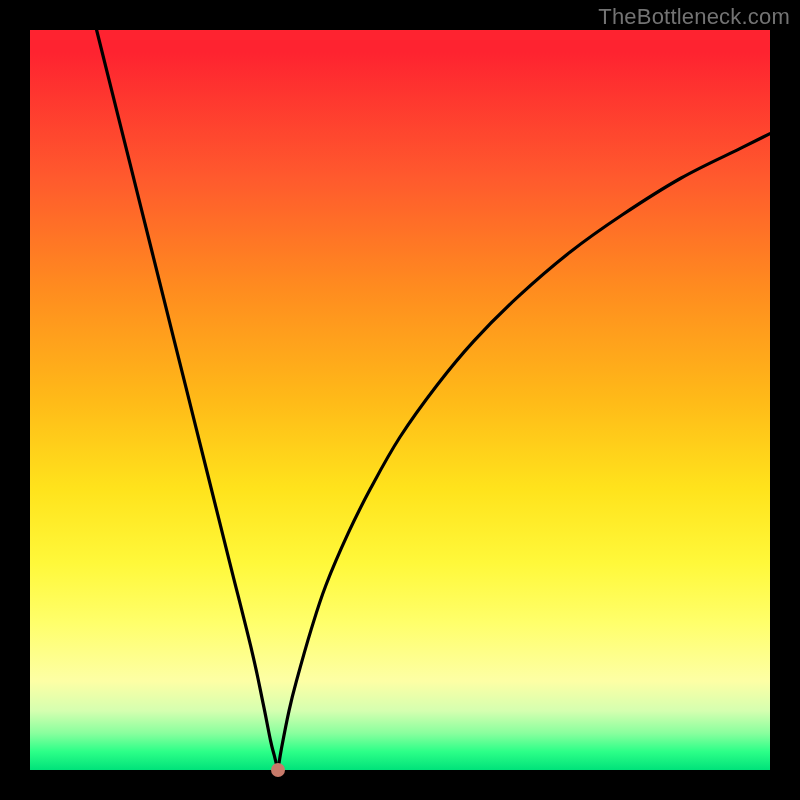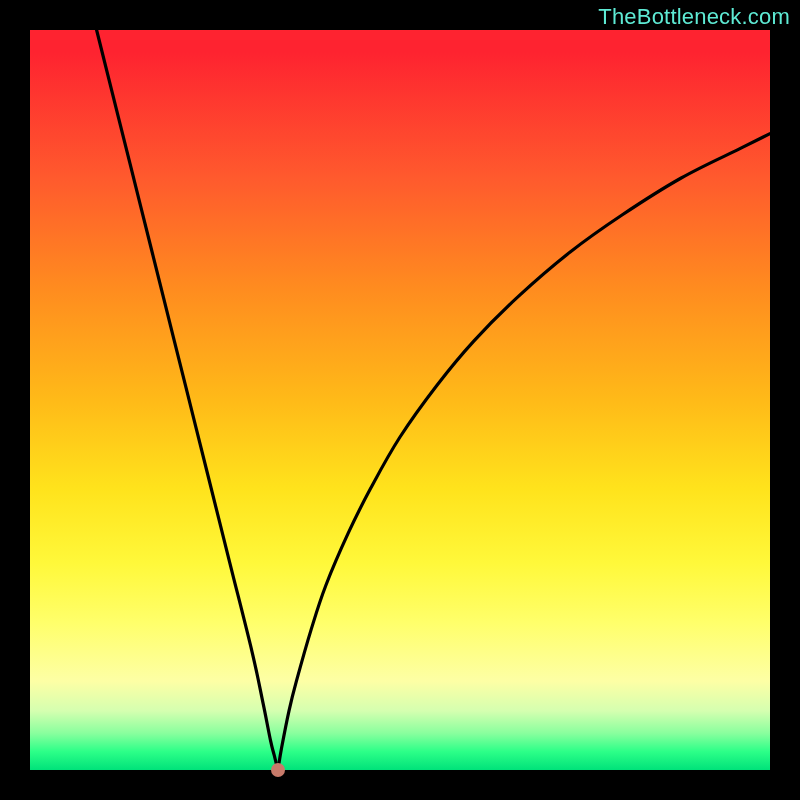--- a/index.html
+++ b/index.html
@@ -30,21 +30,21 @@
       #d5ffb0 92%,
       #8aff9e 95%,
       #2dff88 97.5%,
       #00e27a 100%
     );
   }
   .watermark {
     position: absolute;
     top: 4px;
     right: 10px;
-    color: #5eead4;
+    color: #737373;
     font-size: 22px;
     font-weight: 500;
     letter-spacing: 0.2px;
     z-index: 10;
   }
   svg.curve {
     position: absolute;
     left: 0;
     top: 0;
     width: 740px;

